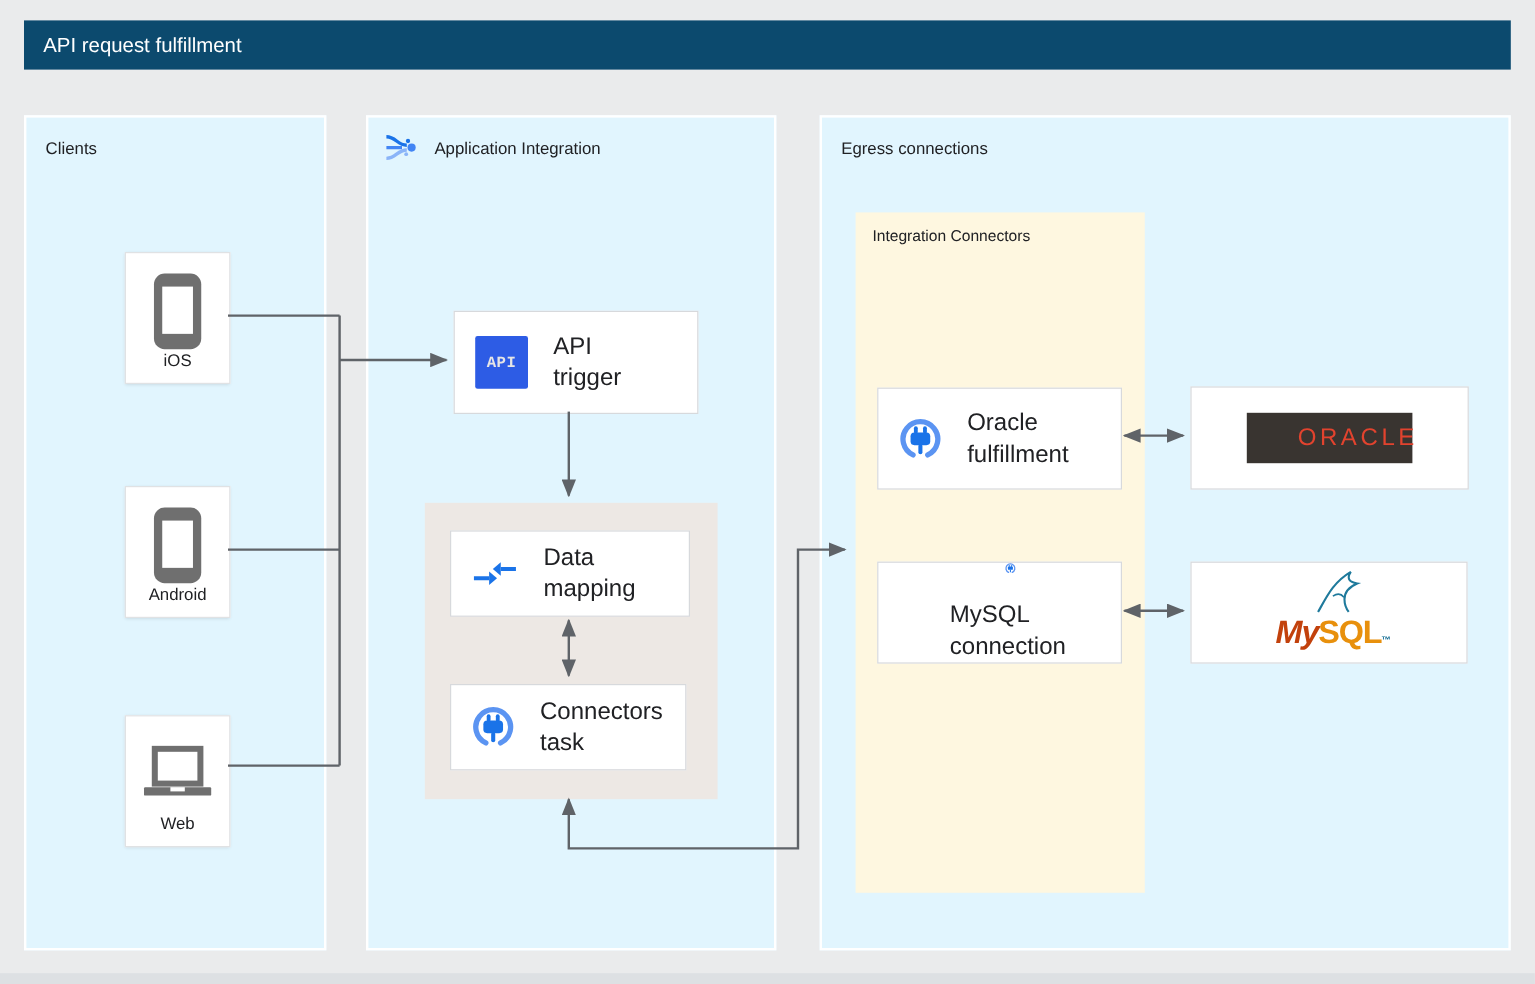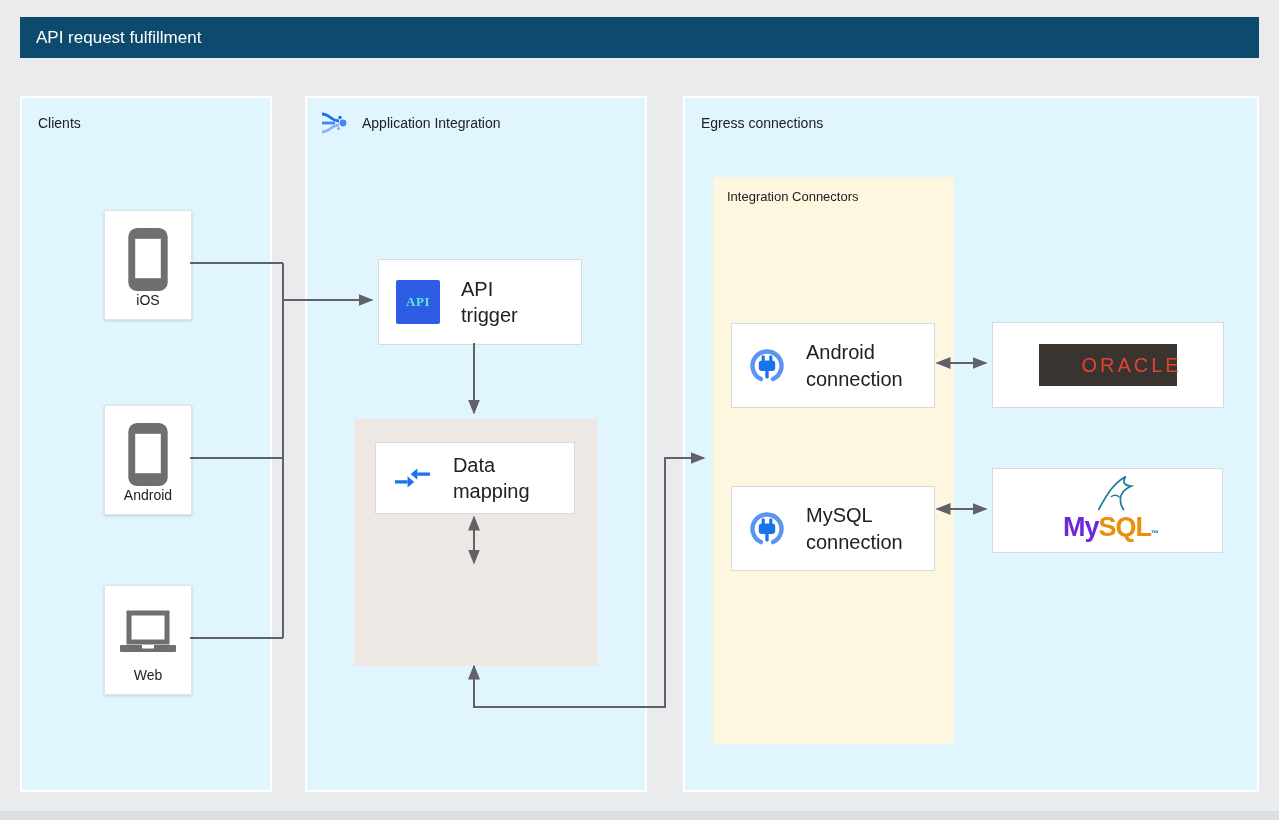--- a/index.html
+++ b/index.html
@@ -51,30 +51,30 @@
   .task-container {
     position:absolute; left:47px; top:321px; width:244px; height:247px;
     background:#EDE8E4;
   }
   .node-data-mapping   { left:21px; top:23px;  width:200px; height:72px; }
   .node-connectors-task{ left:21px; top:151px; width:197px; height:72px; }
   .node-connectors-task .label { max-width:100px; }
   .api-chip {
     width:44px; height:44px; background:#2D5CE5; border-radius:2px;
     display:flex; align-items:center; justify-content:center;
-    color:#5eead4; font-family:Liberation Serif, serif;
+    color:#e5e5e5; font-family:Liberation Mono, monospace;
     font-weight:bold; font-size:13px; letter-spacing:.5px;
   }
   .yellow-box {
     position:absolute; left:28px; top:79px; width:241px; height:567px;
     background:#FEF7E0;
   }
   .yellow-title { position:absolute; left:14px; top:12px; font-size:13px; }
   .node-oracle-conn { left:18px; top:146px; width:204px; height:85px; }
-  .node-mysql-conn  { left:18px; top:309px; width:204px; height:85px; }
+  .node-mysql-conn  { left:18px; top:291px; width:204px; height:85px;flex-direction:column; }
   .node-oracle-conn .label, .node-mysql-conn .label { max-width:100px; }
   .logo-box {
     position:absolute; background:#fff; border:1px solid #D7D9DC;
     display:flex; align-items:center; justify-content:center;
   }
   .logo-box-oracle { left:307px; top:224px; width:232px; height:86px; }
   .logo-box-mysql  { left:307px; top:370px; width:231px; height:85px; }
   .oracle-badge {
     width:138px; height:42px; background:#393430;
     display:flex; align-items:center; justify-content:center;
@@ -82,21 +82,21 @@
   .oracle-word {
     color:#E2432E; font-size:20px; font-weight:normal; letter-spacing:3px;margin-left:47px;
   }
   .mysql-logo { position:relative; width:100%; height:100%; }
   .mysql-dolphin { position:absolute; left:101px; top:3px; }
   .mysql-word {
     position:absolute; left:70px; top:45px;
     font-size:27px; font-weight:bold; letter-spacing:-1px; line-height:1;
     white-space:nowrap;
   }
-  .mysql-my  { color:#6d28d9; }
+  .mysql-my  { color:#c2410c;font-style:italic; }
   .mysql-sql { color:#E8900C; }
   .mysql-tm  { color:#00618A; font-size:8px; letter-spacing:0; vertical-align:baseline; }
   .wires {
     position:absolute; left:0; top:0; width:1279px; height:820px;
     pointer-events:none; z-index:5;
   }
 </style>
 </head>
 <body>
 
@@ -116,21 +116,21 @@
   </div>
 
   <div class="client-box" style="top:112px">
     <svg class="dev-icon" width="50" height="66" viewBox="0 0 50 66">
       <rect x="5" y="1" width="40" height="64" rx="9" fill="#6F6F6F"></rect>
       <rect x="12" y="12" width="26" height="40" fill="#ffffff"></rect>
     </svg>
     <div class="client-label">iOS</div>
   </div>
 
-  <div class="client-box" style="top:487px">
+  <div class="client-box" style="top:498px">
     <svg class="web-icon" width="64" height="44" viewBox="0 0 64 44">
       <rect x="13" y="3" width="38" height="29" fill="none" stroke="#6F6F6F" stroke-width="5"></rect>
       <rect x="4" y="35" width="56" height="7" rx="1" fill="#6F6F6F"></rect>
       <rect x="26" y="35" width="12" height="3.5" fill="#ffffff"></rect>
     </svg>
     <div class="client-label">Web</div>
   </div>
 </section>
 
 <section class="panel panel-appint">
@@ -155,38 +155,48 @@
     <div class="node node-data-mapping">
       <svg width="40" height="28" viewBox="0 0 40 28">
         <path d="M2 18 H15" stroke="#1A73E8" stroke-width="3.4" fill="none"></path>
         <polygon points="15,12.2 21.8,18 15,23.8" fill="#1A73E8"></polygon>
         <path d="M38 10 H25" stroke="#1A73E8" stroke-width="3.4" fill="none"></path>
         <polygon points="25,4.2 18.2,10 25,15.8" fill="#1A73E8"></polygon>
       </svg>
       <div class="label">Data mapping</div>
     </div>
 
+    <div class="node node-connectors-task">
+      <svg width="36" height="36" viewBox="0 0 36 36">
+        <path d="M11.9 31.1 A14.5 14.5 0 1 1 24.1 31.1" fill="none" stroke="#5B94F2" stroke-width="4.4" stroke-linecap="round"></path>
+        <rect x="12.6" y="7.2" width="3.2" height="6.5" rx="1.6" fill="#1A73E8"></rect>
+        <rect x="20.2" y="7.2" width="3.2" height="6.5" rx="1.6" fill="#1A73E8"></rect>
+        <rect x="9.8" y="12.4" width="16.4" height="10.6" rx="3.2" fill="#1A73E8"></rect>
+        <rect x="16.3" y="22" width="3.4" height="8.6" rx="1.7" fill="#1A73E8"></rect>
+      </svg>
+      <div class="label">Connectors task</div>
+    </div>
   </div>
 </section>
 
 <section class="panel panel-egress">
   <div class="panel-title">Egress connections</div>
 
   <div class="yellow-box">
     <div class="yellow-title">Integration Connectors</div>
 
     <div class="node node-oracle-conn">
       <svg width="36" height="36" viewBox="0 0 36 36">
         <path d="M11.9 31.1 A14.5 14.5 0 1 1 24.1 31.1" fill="none" stroke="#5B94F2" stroke-width="4.4" stroke-linecap="round"></path>
         <rect x="12.6" y="7.2" width="3.2" height="6.5" rx="1.6" fill="#1A73E8"></rect>
         <rect x="20.2" y="7.2" width="3.2" height="6.5" rx="1.6" fill="#1A73E8"></rect>
         <rect x="9.8" y="12.4" width="16.4" height="10.6" rx="3.2" fill="#1A73E8"></rect>
         <rect x="16.3" y="22" width="3.4" height="8.6" rx="1.7" fill="#1A73E8"></rect>
       </svg>
-      <div class="label">Android connection</div>
+      <div class="label">Oracle fulfillment</div>
     </div>
 
     <div class="node node-mysql-conn">
       <svg width="36" height="36" viewBox="0 0 36 36">
         <path d="M11.9 31.1 A14.5 14.5 0 1 1 24.1 31.1" fill="none" stroke="#5B94F2" stroke-width="4.4" stroke-linecap="round"></path>
         <rect x="12.6" y="7.2" width="3.2" height="6.5" rx="1.6" fill="#1A73E8"></rect>
         <rect x="20.2" y="7.2" width="3.2" height="6.5" rx="1.6" fill="#1A73E8"></rect>
         <rect x="9.8" y="12.4" width="16.4" height="10.6" rx="3.2" fill="#1A73E8"></rect>
         <rect x="16.3" y="22" width="3.4" height="8.6" rx="1.7" fill="#1A73E8"></rect>
       </svg>

